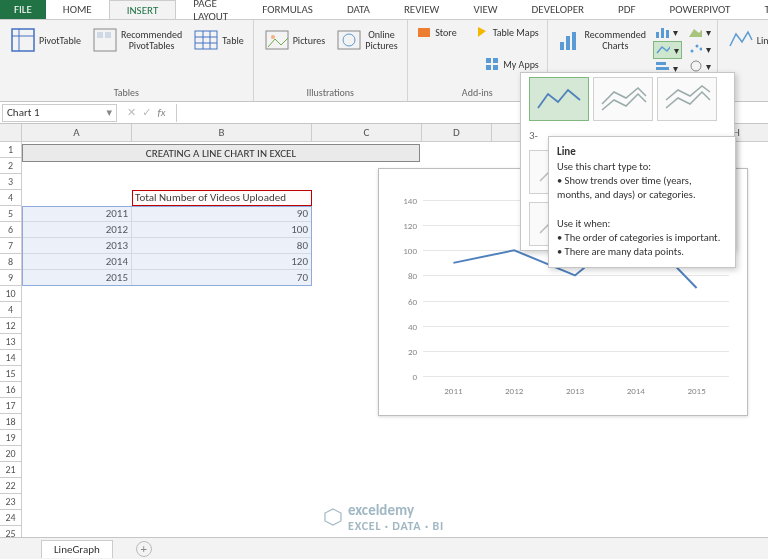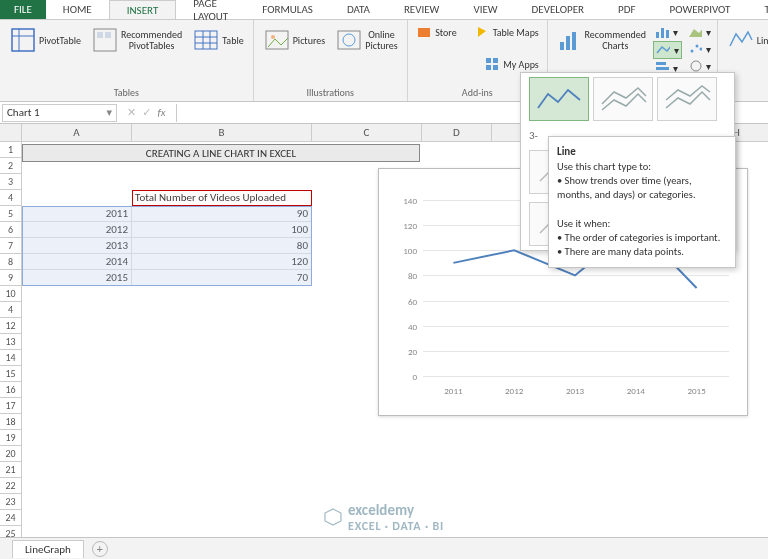--- a/index.html
+++ b/index.html
@@ -41,21 +41,21 @@
 .x-tick{position:absolute;bottom:0;font-size:9px;color:#888;transform:translateX(-50%)}
 .gallery{position:absolute;left:520px;top:72px;width:215px;background:#fff;border:1px solid #c5c5c5;box-shadow:2px 2px 6px rgba(0,0,0,0.2);z-index:50;font-size:11px}
 .gal-hdr{padding:4px 8px;color:#666;font-size:11px}
 .gal-row{display:flex;gap:4px;padding:4px 8px}
 .gal-item{width:60px;height:44px;border:1px solid #d0d0d0;background:#fafafa;cursor:pointer;display:flex;align-items:center;justify-content:center}
 .gal-item.sel{background:#d5e8d5;border:1px solid #7fb77f}
 .tip{position:absolute;left:548px;top:136px;width:188px;background:#fff;border:1px solid #c5c5c5;box-shadow:2px 2px 6px rgba(0,0,0,0.2);z-index:60;padding:8px;font-size:10.5px;line-height:1.35}
 .tip b{font-size:11px}
 .watermark{position:absolute;left:50%;bottom:26px;transform:translateX(-50%);font-size:15px;color:#8aa7b5;font-weight:600;display:flex;align-items:center;gap:6px;opacity:0.8}
 .watermark .sub{font-size:12px;color:#8aa7b5;letter-spacing:0.8px}
-.sheetbar{position:absolute;bottom:0;left:0;right:0;height:22px;background:#f3f3f3;border-top:1px solid #c5c5c5;display:flex;align-items:center;padding-left:12px;gap:8px}
+.sheetbar{position:absolute;bottom:0;left:0;right:0;height:22px;background:#f3f3f3;border-top:1px solid #c5c5c5;display:flex;align-items:center;padding-left:41px;gap:23px}
 .sheet-tab{background:#fff;border:1px solid #ccc;border-bottom:none;padding:2px 12px;font-size:11px}
 .addsheet{width:16px;height:16px;border:1px solid #bbb;border-radius:50%;display:flex;align-items:center;justify-content:center;font-size:12px;color:#888;cursor:pointer}
 .chart-menu-icon{width:18px;height:14px;display:inline-block}
 </style>
 </head>
 <body>
 
 <div class="titlebar">
   <div class="file-tab">FILE</div>
   <div class="tab">HOME</div>

